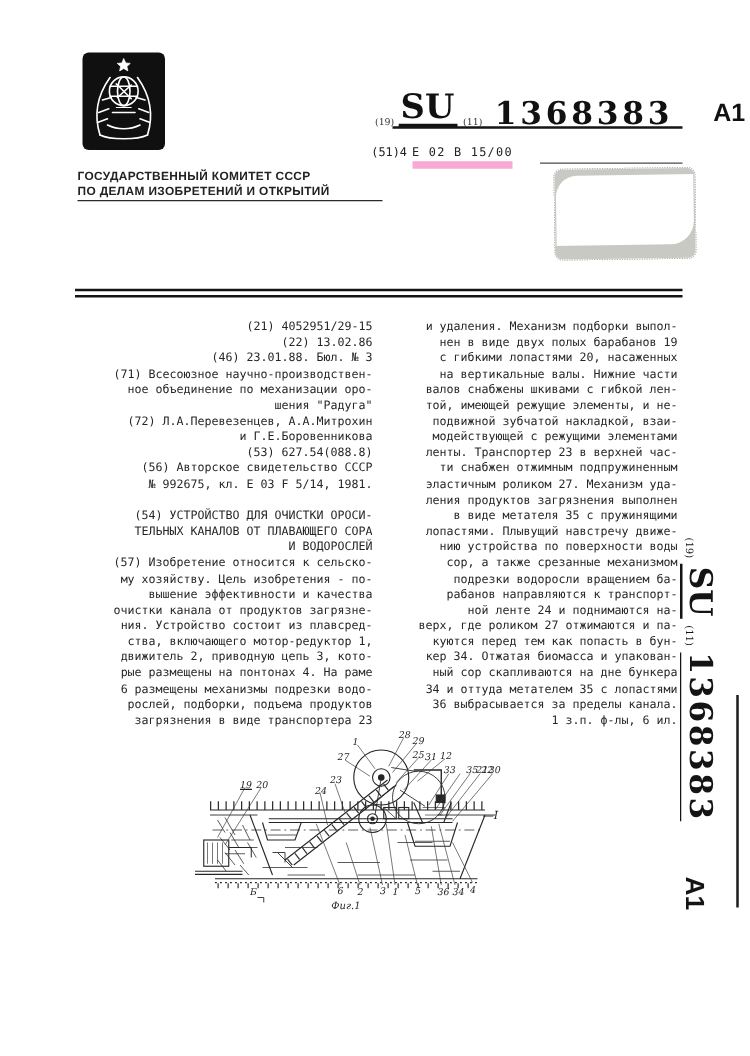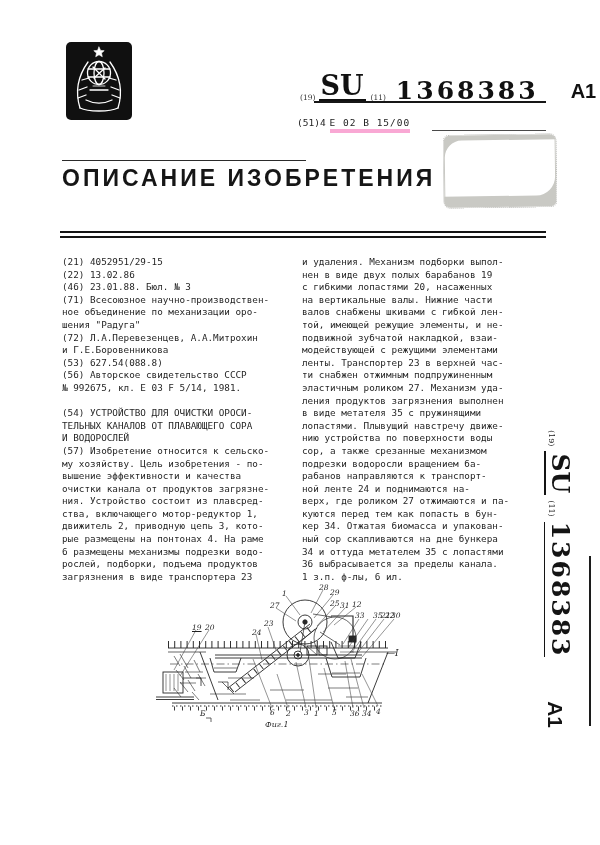--- a/index.html
+++ b/index.html
@@ -15,31 +15,31 @@
              letter-spacing:.3px;color:#222;}
   .committee-rule{left:62px;top:160px;width:244px;height:1px;background:#2b2b2b;}
   .code-small{font-size:7.5px;color:#333;font-weight:normal;}
   .su-block{left:300px;top:72px;height:30px;display:flex;align-items:flex-end;gap:4px;
             font-family:"DejaVu Serif",serif;font-weight:bold;color:#111;}
   .su-txt{font-size:27px;line-height:24px;border-bottom:3px solid #111;padding:0 3px 1px 1px;}
   .pubnum{font-size:25px;line-height:23px;letter-spacing:3px;margin-left:6px;}
   .kind{font-family:"Liberation Sans",sans-serif;font-size:20px;font-weight:bold;margin-left:28px;line-height:22px;}
   .su-rule{left:314px;top:101px;width:232px;height:1.5px;background:#161616;}
   .ipc-line{left:297px;top:117px;font-family:"DejaVu Sans Mono",monospace;font-size:9.5px;color:#222;}
-  .ipc-class{border-bottom:4px solid #f9a8d4;padding-bottom:1px;margin-left:4px;letter-spacing:1px;}
+  .ipc-class{border-bottom:6px solid #f9a8d4;padding-bottom:1px;margin-left:4px;letter-spacing:1px;}
   .ipc-rule2{left:432px;top:130px;width:114px;height:1px;background:#4a4a4a;}
   .stamp{left:443px;top:134px;width:112px;height:72px;border:1px dotted #b0b0ac;border-radius:7px;
          transform:rotate(-.8deg);
          box-shadow:inset 14px 18px 0 -13px #c9c9c4, inset -20px -30px 0 -19px #c9c9c4;}
   
   .doc-title{left:62px;top:165px;font-size:23px;font-weight:bold;letter-spacing:3px;color:#161616;}
   .doc-subtitle{left:62px;top:200px;font-size:11px;font-weight:bold;letter-spacing:1.2px;color:#222;}
   .double-rule{left:60px;width:486px;height:2px;background:#151515;}
   
-  .mono{font-family:"DejaVu Sans Mono",monospace;font-size:9.3px;line-height:12.6px;color:#262626;}
+  .mono{font-family:"DejaVu Sans Mono",monospace;font-size:9.3px;line-height:12.6px;color:#262626;text-align:right;}
   .col-left{left:62px;top:256px;width:236px;}
   .col-right{left:302px;top:256px;width:240px;}
   
   .margin-rot{left:590px;top:430px;width:298px;height:46px;transform:rotate(90deg);
               transform-origin:0 0;display:flex;align-items:flex-end;gap:5px;
               font-family:"DejaVu Serif",serif;font-weight:bold;color:#141414;}
   .m-small{font-size:8px;font-weight:normal;padding-bottom:3px;}
   .m-su{font-size:25px;line-height:25px;border-bottom:2.5px solid #141414;padding:0 2px 2px 2px;}
   .m-num{font-size:25px;line-height:25px;letter-spacing:2px;border-bottom:1.5px solid #141414;padding-bottom:3px;}
   .m-kind{font-family:"Liberation Sans",sans-serif;font-size:21px;font-weight:bold;margin-left:auto;line-height:23px;}
@@ -78,39 +78,40 @@
         <line x1="16" y1="38" x2="23" y2="36"></line>
         <line x1="50" y1="38" x2="43" y2="36"></line>
         <path d="M24 48 L42 48"></path>
         <path d="M20 58 C28 62 38 62 46 58"></path>
         <path d="M27 44 l12 0" stroke-width="0.8"></path>
       </g>
     </svg>
   </div>
 
 
+  <div class="abs committee pre">ГОСУДАРСТВЕННЫЙ КОМИТЕТ СССР
+ПО ДЕЛАМ ИЗОБРЕТЕНИЙ И ОТКРЫТИЙ</div>
   <div class="abs committee-rule"></div>
 
   <div class="abs su-block">
     <span class="code-small">(19)</span>
     <span class="su-txt">SU</span>
     <span class="code-small">(11)</span>
     <span class="pubnum">1368383</span>
     <span class="kind">A1</span>
   </div>
   <div class="abs su-rule"></div>
 
   <div class="abs ipc-line">
     <span>(51)4</span><span class="ipc-class">E 02 B 15/00</span>
   </div>
   <div class="abs ipc-rule2"></div>
 
   <div class="abs stamp"></div>
 
-  <div class="abs doc-title">ОПИСАНИЕ ИЗОБРЕТЕНИЯ</div>
 
   <div class="abs double-rule" style="top:231px;"></div>
   <div class="abs double-rule" style="top:236px;height:1.5px;"></div>
 
   <div class="abs mono pre col-left">(21) 4052951/29-15
 (22) 13.02.86
 (46) 23.01.88.  Бюл. № 3
 (71) Всесоюзное научно-производствен-
 ное объединение по механизации оро-
 шения "Радуга"

